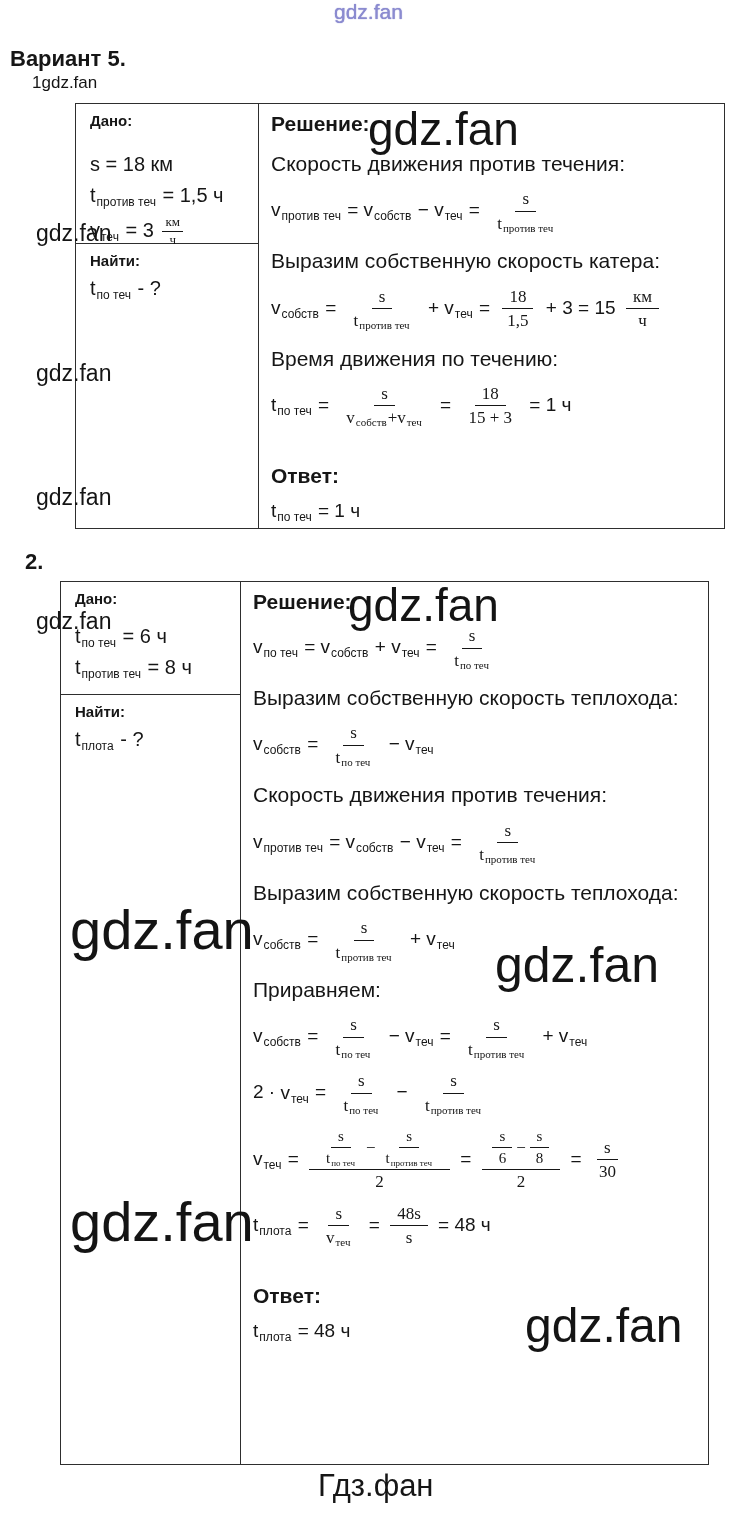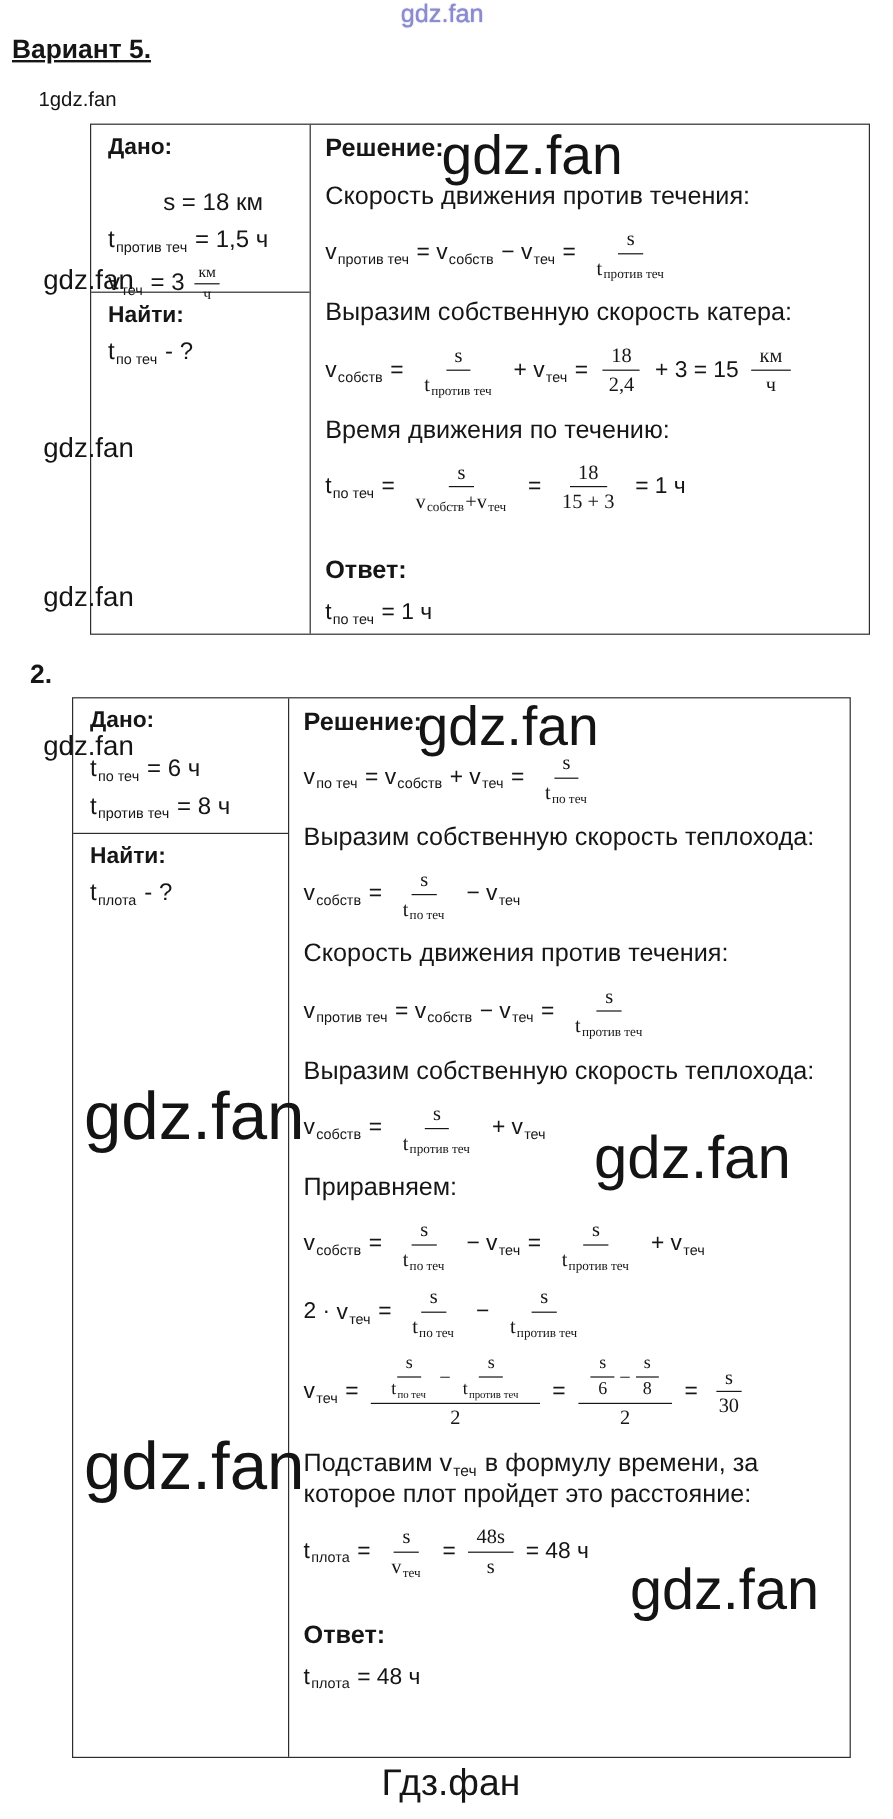--- a/index.html
+++ b/index.html
@@ -18,40 +18,40 @@
   .wm-l3 { left:36px; top:486px; }
   .wm-l4 { left:36px; top:610px; }
   .wm-big { font-size:56px; }
   .wm-b1 { left:70px; top:902px; }
   .wm-b2 { left:70px; top:1194px; }
   .wm-r1 { left:495px; top:940px; font-size:50px; }
   .wm-r2 { left:525px; top:1302px; font-size:48px; }
   .wm-t1 { left:368px; top:106px; font-size:46px; }
   .wm-t2 { left:348px; top:582px; font-size:46px; }
   
-  .variant-title { position:absolute; left:10px; top:28px; font-size:22px; font-weight:bold;text-decoration:underline; }
+  .variant-title { position:absolute; left:10px; top:46px; font-size:22px; font-weight:bold; }
   .prob-num-line { position:absolute; left:32px; top:73px; font-size:17px; }
   .prob-num-line .wm-inline { color:#141414; }
   .prob2-num { position:absolute; left:25px; top:549px; font-size:22px; font-weight:bold; }
   .footer-brand { position:absolute; left:318px; top:1468px; font-size:31px; }
   
   .tbl { position:absolute; border:1px solid #2e2e2e; display:flex; background:#fff; }
   .tbl-1 { left:75px; top:103px; width:648px; height:424px; }
   .tbl-2 { left:60px; top:581px; width:647px; height:882px; }
   .col-given { border-right:1px solid #2e2e2e; display:flex; flex-direction:column; flex-shrink:0; }
   .tbl-1 .col-given { width:182px; }
   .tbl-2 .col-given { width:179px; }
   .cell { padding:8px 6px 0 14px; box-sizing:border-box; }
   .cell-dano { border-bottom:1px solid #2e2e2e; }
   .tbl-1 .cell-dano { height:140px; }
   .tbl-2 .cell-dano { height:113px; }
   .cell-find { flex:1; }
-  .sec-label { font-size:19px; font-weight:bold; }
+  .sec-label { font-size:15px; font-weight:bold; }
   .gl { font-size:20px; margin-top:8px; }
-  .tbl-1 .cell-dano .gl:first-of-type { margin-top:24px;margin-left:46px; }
+  .tbl-1 .cell-dano .gl:first-of-type { margin-top:24px; }
   .tbl-2 .cell-dano .gl:first-of-type { margin-top:18px; }
   .cell-find .gl:first-of-type { margin-top:30px; }
   
   .col-sol { flex:1; padding:8px 8px 0 12px; box-sizing:border-box; }
   .sol-head { font-size:21px; font-weight:bold; }
   .step-p { font-size:21px; margin-top:15px; line-height:1.25; }
   .step-h { font-size:21px; font-weight:bold; margin-top:36px; }
   .step-f { font-size:19px; margin-top:12px; }
   
   .vw { white-space:nowrap; }
@@ -130,21 +130,21 @@
               <span>s</span>
             </span>
             <span class="den">
               <span class="vw"><span>t</span><span class="sub">против теч</span></span>
             </span>
           </span><span> + </span><span class="vw"><span>v</span><span class="sub">теч</span></span><span> = </span><span class="frac">
             <span class="num">
               <span>18</span>
             </span>
             <span class="den">
-              <span>2,4</span>
+              <span>1,5</span>
             </span>
           </span><span> + 3 = 15 </span><span class="frac">
             <span class="num">
               <span>км</span>
             </span>
             <span class="den">
               <span>ч</span>
             </span>
           </span></div>
         <div class="step-p"><span>Время движения по течению:</span></div>
@@ -301,21 +301,20 @@
               <span>2</span>
             </span>
           </span><span> = </span><span class="frac">
             <span class="num">
               <span>s</span>
             </span>
             <span class="den">
               <span>30</span>
             </span>
           </span></div>
-        <div class="step-p"><span>Подставим </span><span class="vw"><span>v</span><span class="sub">теч</span></span><span> в формулу времени, за которое плот пройдет это расстояние:</span></div>
         <div class="step-f"><span class="vw"><span>t</span><span class="sub">плота</span></span><span> = </span><span class="frac">
             <span class="num">
               <span>s</span>
             </span>
             <span class="den">
               <span class="vw"><span>v</span><span class="sub">теч</span></span>
             </span>
           </span><span> = </span><span class="frac">
             <span class="num">
               <span>48s</span>

